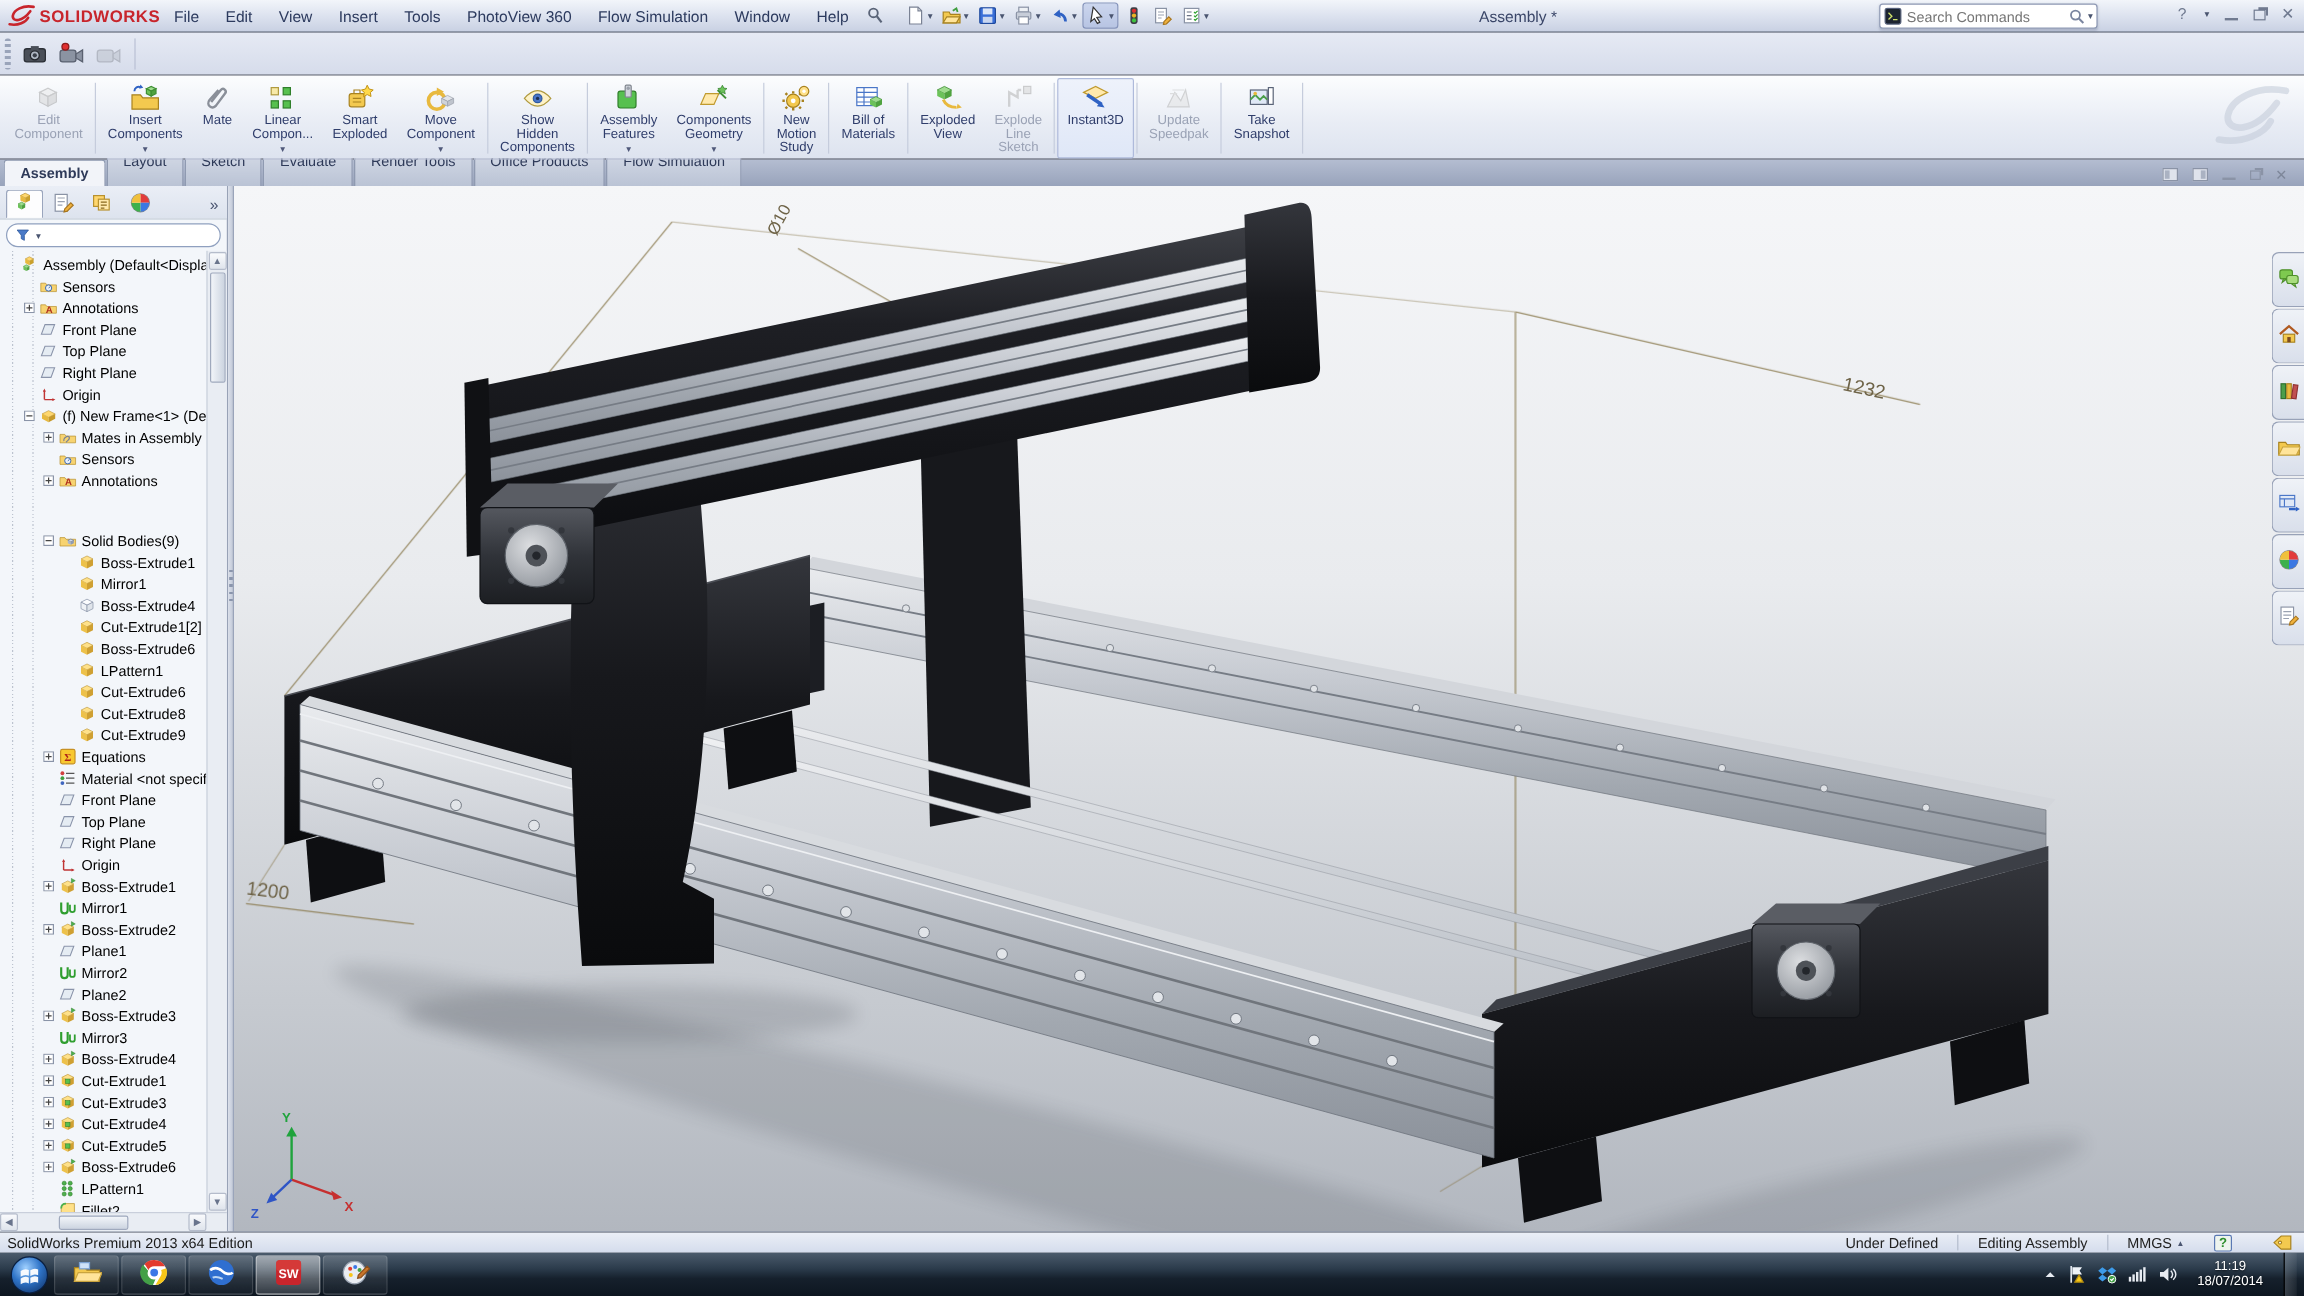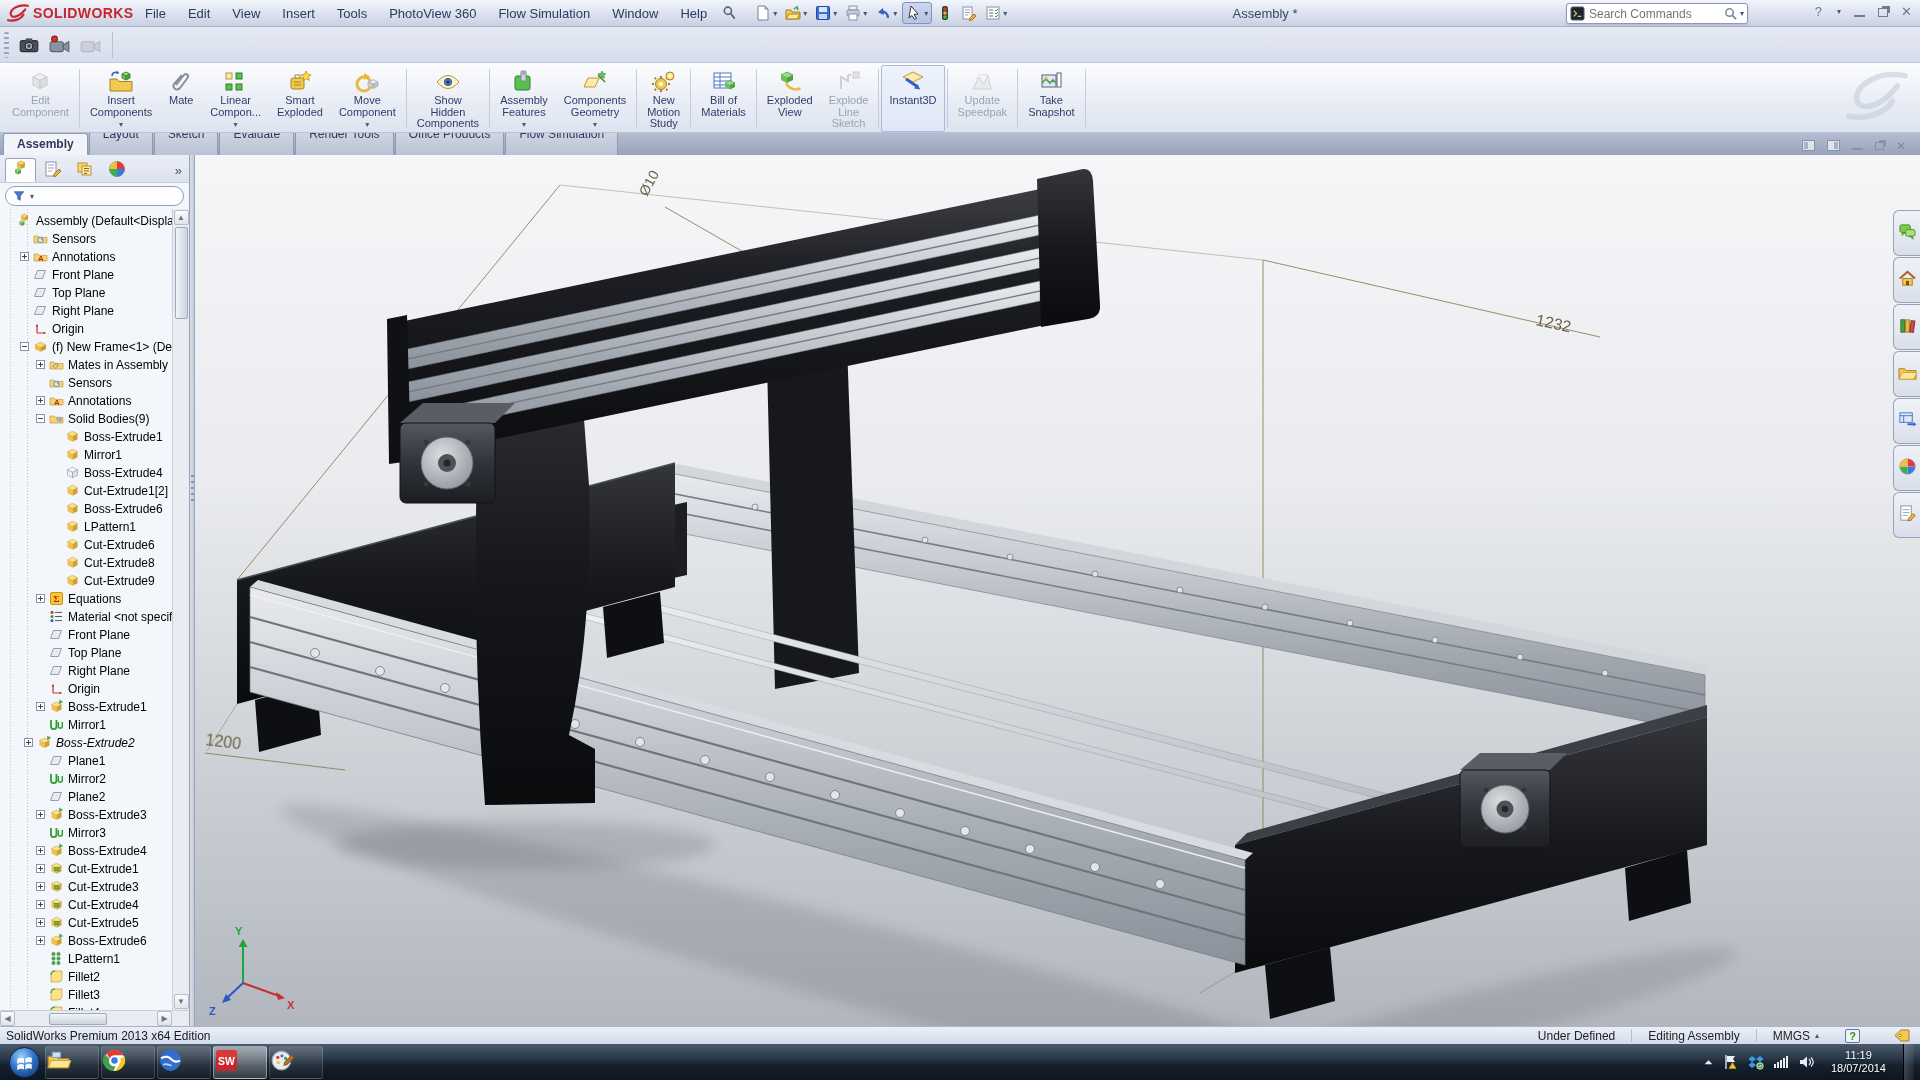--- a/index.html
+++ b/index.html
@@ -105,21 +105,21 @@
   .sb-sep{width:1px;height:13px;background:#b3bccd}
   .sb-caret{font-size:8px;color:#4a5570}
   .sb-help{width:15px;height:14px;border:1px solid #5a79b4;background:#eef4ee;color:#2f8f2f;font-weight:bold;font-size:11px;display:flex;align-items:center;justify-content:center;margin:0 10px;border-radius:2px}
   .sb-tag{margin:0 4px 0 24px}
   .sb-tag svg{width:16px;height:13px;display:block}
 
   
   .taskbar{height:36px;flex:none;background:linear-gradient(#4b5b6c,#2a3a4a 38%,#15202c 60%,#0d1620);display:flex;align-items:center;padding-left:4px}
   .start-orb{width:40px;height:34px;display:flex;align-items:center;justify-content:center;flex:none}
   .start-orb svg{width:33px;height:33px}
-  .task-icon{width:54px;height:33px;display:flex;align-items:center;justify-content:flex-start;margin:0 1px;border-radius:3px;border:1px solid rgba(255,255,255,.14);background:linear-gradient(rgba(255,255,255,.16),rgba(255,255,255,.03));flex:none}
+  .task-icon{width:54px;height:33px;display:flex;align-items:center;justify-content:center;margin:0 1px;border-radius:3px;border:1px solid rgba(255,255,255,.14);background:linear-gradient(rgba(255,255,255,.16),rgba(255,255,255,.03));flex:none}
   .task-icon.active{background:linear-gradient(rgba(255,255,255,.5),rgba(255,255,255,.16));border-color:rgba(255,255,255,.4)}
   .task-icon svg{width:25px;height:25px}
   .tray{margin-left:auto;display:flex;align-items:center;gap:9px;padding-right:6px}
   .tray-ic svg{width:16px;height:16px;display:block}
   .tray-ic.small svg{width:11px;height:11px}
   .clock{color:#fff;font-size:11px;line-height:13px;text-align:center;padding:0 8px;text-shadow:0 1px 2px rgba(0,0,0,.7)}
   .show-desktop{width:11px;height:36px;border-left:1px solid #000;background:linear-gradient(90deg,rgba(255,255,255,.18),rgba(255,255,255,.05))}
 </style>
 </head>
 <body>
@@ -690,21 +690,21 @@
               </svg>
             </span>
             <span class="tic">
               <svg viewBox="0 0 15 15">
                 <path d="M1 5h4l1 1.4H14V12H1Z" fill="#f7d370" stroke="#b8912f" stroke-width=".6"></path>
                 <text x="8" y="11.5" font-size="8" font-weight="bold" fill="#b03020" text-anchor="middle" font-family="Liberation Sans, sans-serif">A</text>
               </svg>
             </span>
             <span class="tlabel">Annotations</span>
           </div>
-          <div class="trow" style="padding-left: 36px;">
+          <div class="trow" style="padding-left: 36px; margin-top: 32px;">
             <span class="texp">
               <svg viewBox="0 0 9 9">
                 <rect x="0.5" y="0.5" width="8" height="8" fill="#fff" stroke="#8a94a8"></rect>
                 <path d="M2 4.5h5" stroke="#444"></path>
               </svg>
             </span>
             <span class="tic">
               <svg viewBox="0 0 15 15">
                 <path d="M1 5h4l1 1.4H14V12H1Z" fill="#f7d370" stroke="#b8912f" stroke-width=".6"></path>
                 <path d="M7.5 7.4 10 6.2l2.5 1.2L10 8.6Z" fill="#cfd8e8" stroke="#5a6a8a" stroke-width=".5"></path>
@@ -900,21 +900,21 @@
           <div class="trow" style="padding-left: 36px;">
             <span class="tspace"></span>
             <span class="tic">
               <svg viewBox="0 0 15 15">
                 <path d="M2 3v6.5c0 1.6 1.3 2.6 2.7 2.6s2.7-1 2.7-2.6V3" fill="none" stroke="#2f9e2f" stroke-width="1.8"></path>
                 <path d="M9.3 5v4.4c0 .9.9 1.7 2 1.7s2-.8 2-1.7V5" fill="none" stroke="#2f9e2f" stroke-width="1.5"></path>
               </svg>
             </span>
             <span class="tlabel">Mirror1</span>
           </div>
-          <div class="trow" style="padding-left: 24px; font-style: italic;">
+          <div class="trow" style="padding-left: 36px;">
             <span class="texp">
               <svg viewBox="0 0 9 9">
                 <rect x="0.5" y="0.5" width="8" height="8" fill="#fff" stroke="#8a94a8"></rect>
                 <path d="M2 4.5h5" stroke="#444"></path>
                 <path d="M4.5 2v5" stroke="#444"></path>
               </svg>
             </span>
             <span class="tic">
               <svg viewBox="0 0 15 15">
                 <path d="M2.5 5.6 7.5 3.1l5 2.5-5 2.5Z" fill="#ffe189" stroke="#b8912f" stroke-width=".5"></path>

